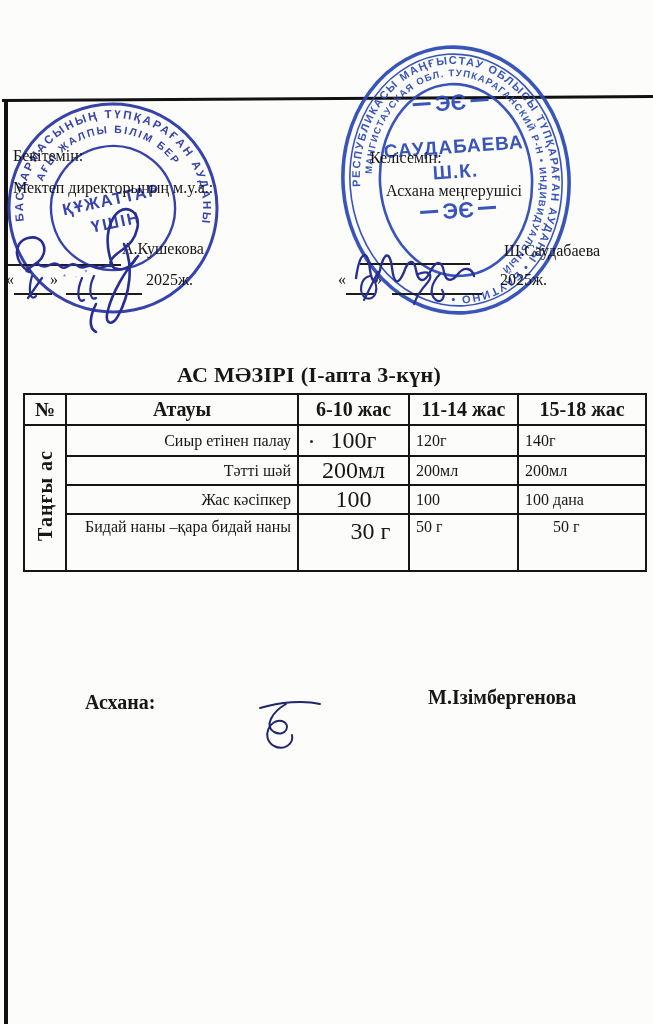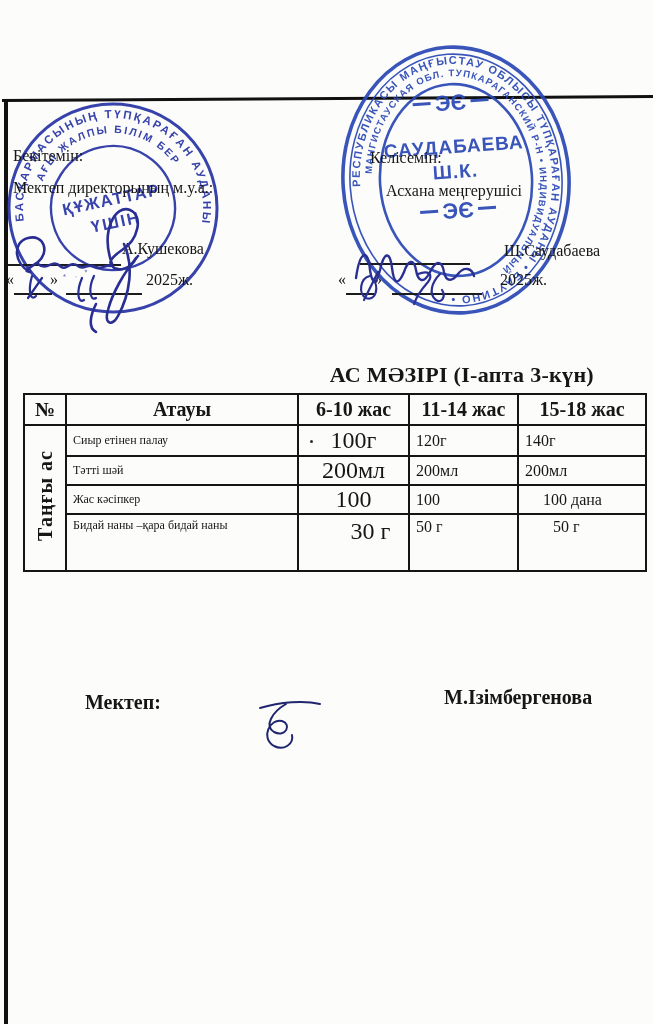--- a/index.html
+++ b/index.html
@@ -18,29 +18,29 @@
   .uline{position:absolute;background:#1c1c1c;height:2px;z-index:4;}
 
   
   .stamp{position:absolute;z-index:2;opacity:0.93;}
   .stamp text{font-family:"Liberation Sans", sans-serif;}
 
   
   .sig{position:absolute;z-index:6;}
 
   
-  .menu-title{position:absolute;left:24px;top:362px;width:616px;text-align:right;padding-right:46px;box-sizing:border-box;
+  .menu-title{position:absolute;left:24px;top:362px;width:616px;text-align:center;padding-right:46px;box-sizing:border-box;
     font-size:22px;font-weight:bold;letter-spacing:0.3px;z-index:5;}
 
   
   table.menu{position:absolute;left:23px;top:393px;border-collapse:collapse;table-layout:fixed;width:622px;z-index:5;
     font-size:19px;}
   table.menu td,table.menu th{border:2px solid #151515;padding:0 6px;vertical-align:middle;color:#161616;}
   table.menu th{font-size:20px;font-weight:bold;text-align:center;height:29px;}
-  td.name-cell{font-size:12px;padding-left:9px;}
+  td.name-cell{font-size:16px;padding-left:9px;text-align:right;}
   td.val-c{text-align:center;font-size:24px;}
   td.val-l{text-align:left;font-size:16px;padding-left:9px;}
   td.group-cell{text-align:center;}
   .vtext{display:inline-block;writing-mode:vertical-rl;transform:rotate(180deg);
     font-weight:bold;font-size:20px;letter-spacing:1px;white-space:nowrap;}
   tr.r1 td{height:29px;} tr.r2 td{height:24px;} tr.r3 td{height:26px;} tr.r4 td{height:52px;}
 
   .ink-dot{position:absolute;width:3px;height:3px;border-radius:50%;background:#2a2a2a;z-index:6;}
 
   .footer-label{position:absolute;font-size:20px;font-weight:bold;z-index:5;}
@@ -188,35 +188,35 @@
     <tr class="r2">
       <td class="name-cell">Тәтті шәй</td>
       <td class="val-c">200мл</td>
       <td class="val-l">200мл</td>
       <td class="val-l">200мл</td>
     </tr>
     <tr class="r3">
       <td class="name-cell">Жас кәсіпкер</td>
       <td class="val-c">100</td>
       <td class="val-l">100</td>
-      <td class="val-l" style="padding-left:24px;">100 дана</td>
+      <td class="val-l" style="padding-left:6px;">100 дана</td>
     </tr>
     <tr class="r4">
       <td class="name-cell" style="vertical-align:top;padding-top:3px;">Бидай наны –қара бидай наны</td>
       <td class="val-c" style="vertical-align:top;padding-top:3px;padding-left:40px;">30 г</td>
       <td class="val-l" style="vertical-align:top;padding-top:3px;">50 г</td>
       <td class="val-l" style="vertical-align:top;padding-top:3px;padding-left:34px;">50 г</td>
     </tr>
   </tbody>
     </table>
 
   <div class="ink-dot" style="left:310px;top:440px;"></div>
 
-  <div class="footer-label" style="left:85px;top:691px;">Мектеп:</div>
+  <div class="footer-label" style="left:85px;top:691px;">Асхана:</div>
   <svg class="sig" style="left:232px;top:692px;" width="95" height="62" viewBox="0 0 95 62">
     <g fill="none" stroke="#20266e" stroke-width="2" stroke-linecap="round">
       <path d="M 28,16 C 48,10 72,8 88,12"></path>
       <path d="M 54,12 C 40,20 32,34 42,40 C 54,46 60,32 50,29 C 38,26 28,46 42,54 C 52,59 62,52 60,43"></path>
     </g>
   </svg>
-  <div class="footer-label" style="left:444px;top:686px;">М.Ізімбергенова</div>
+  <div class="footer-label" style="left:428px;top:686px;">М.Ізімбергенова</div>
 
 </div>
 
 </body></html>

